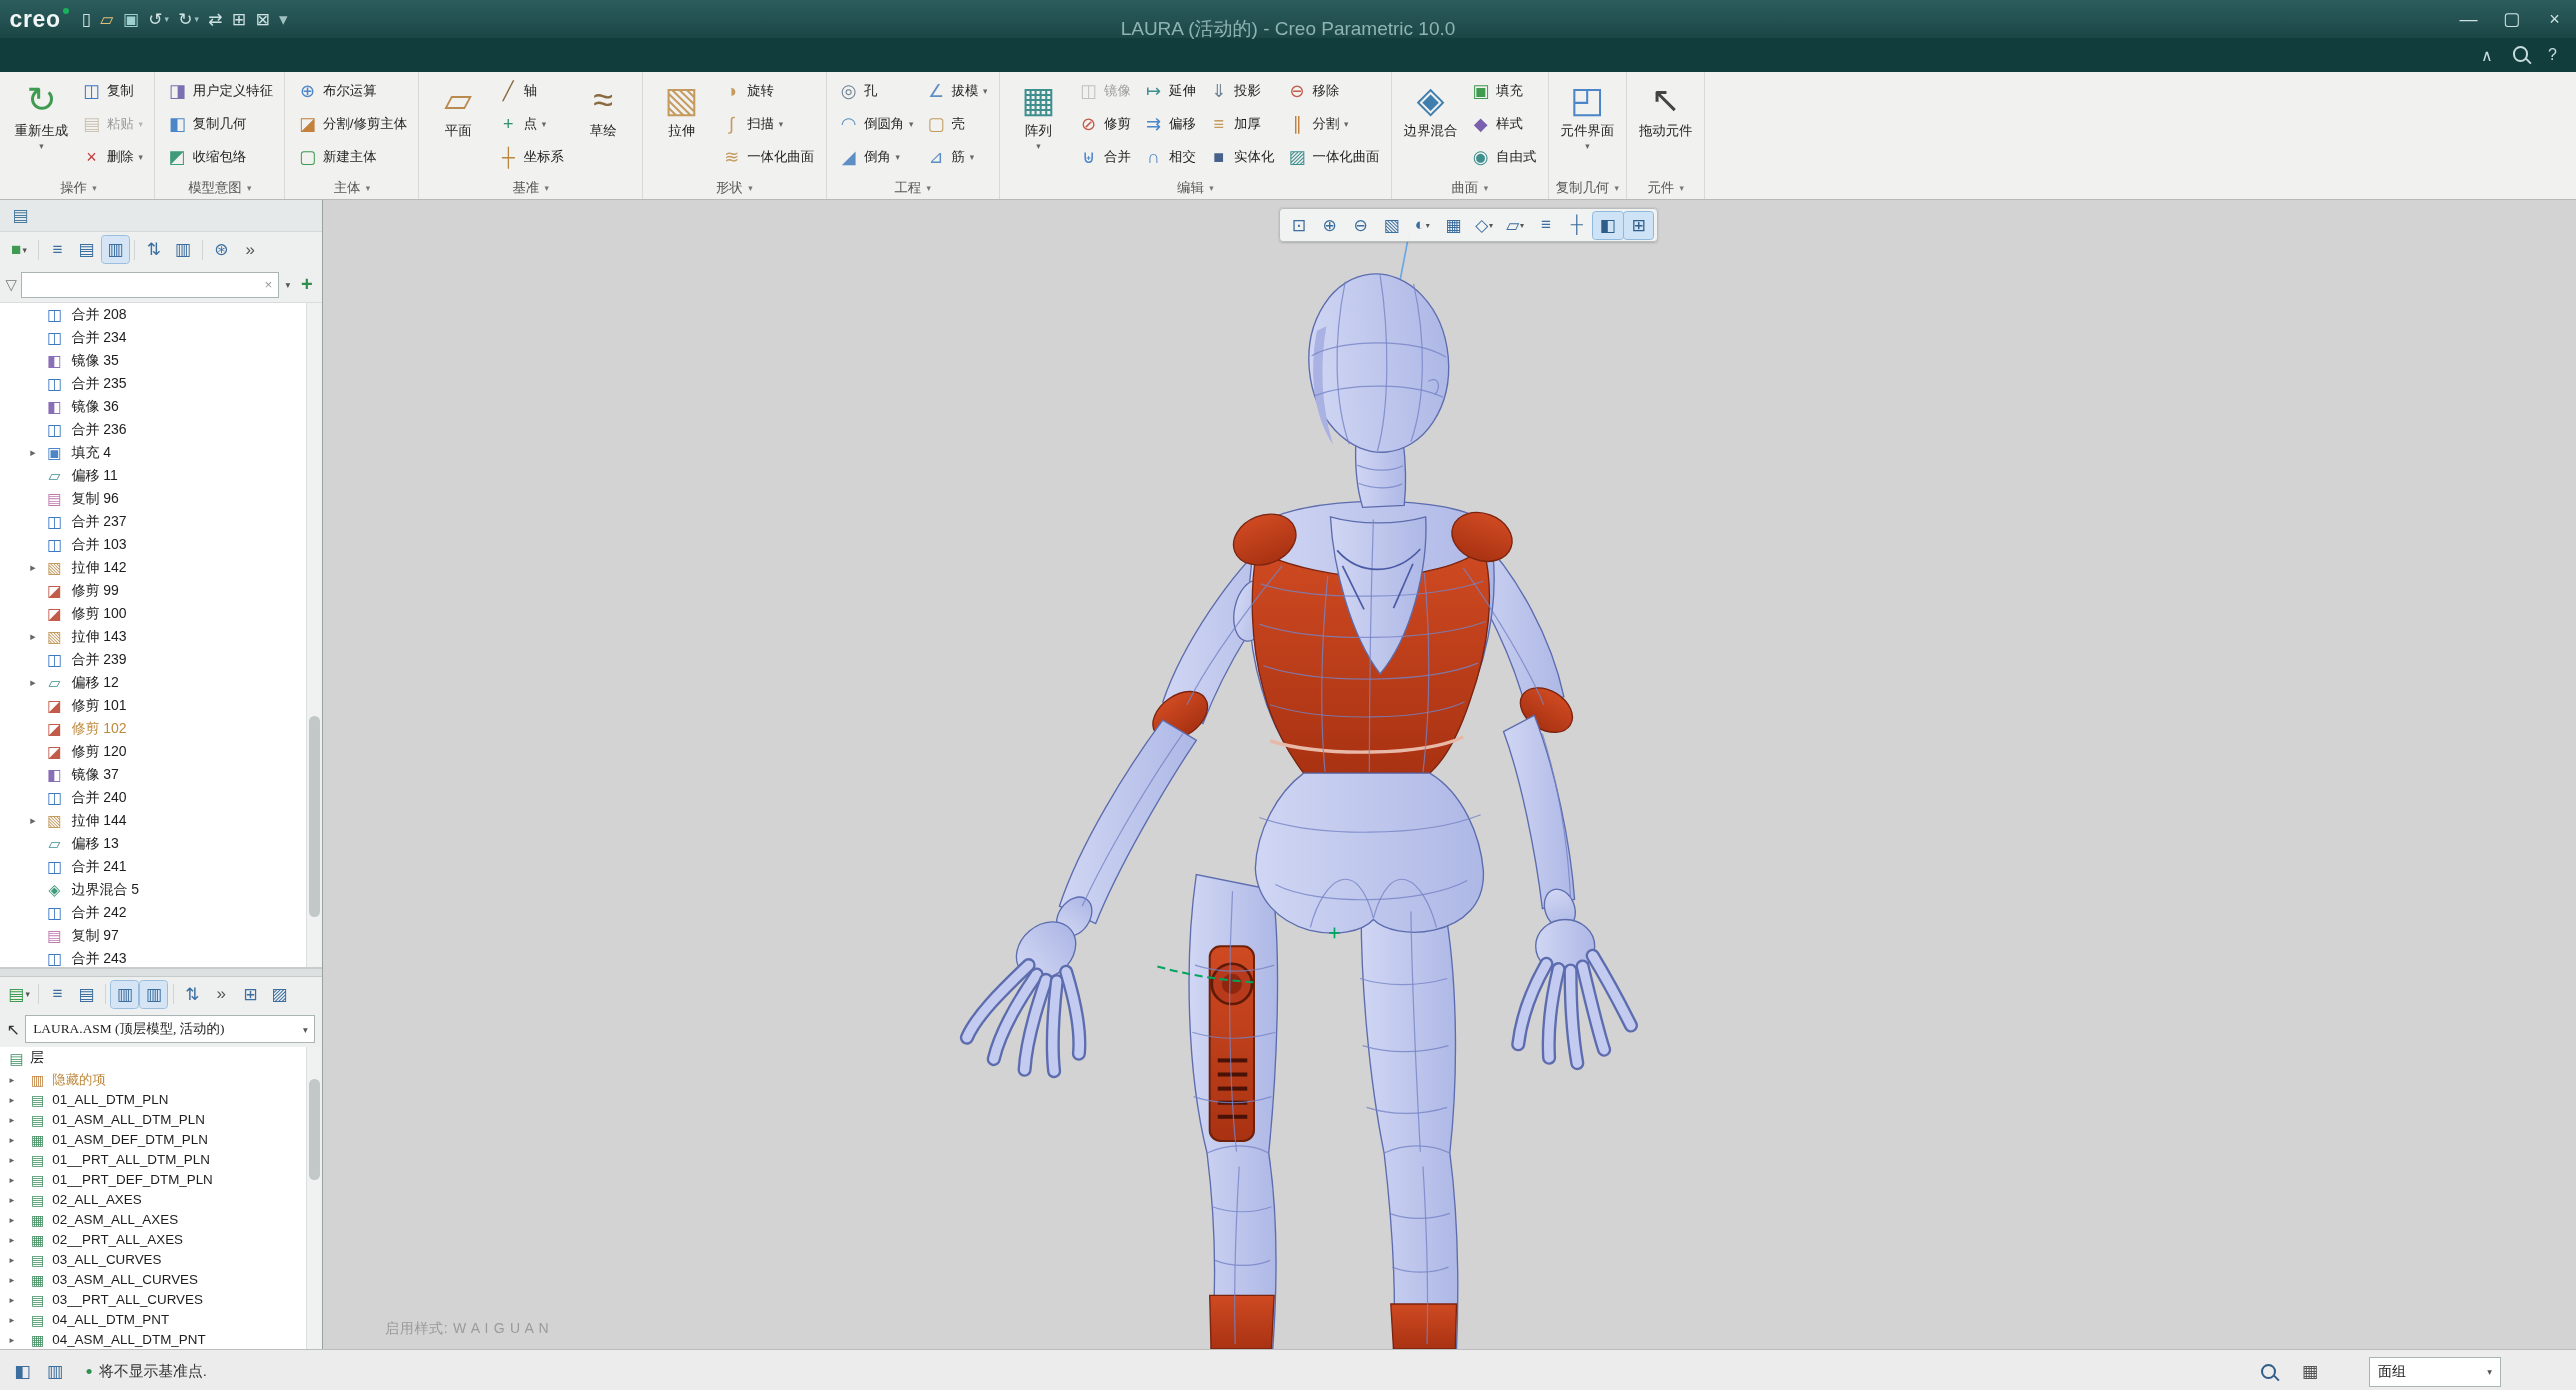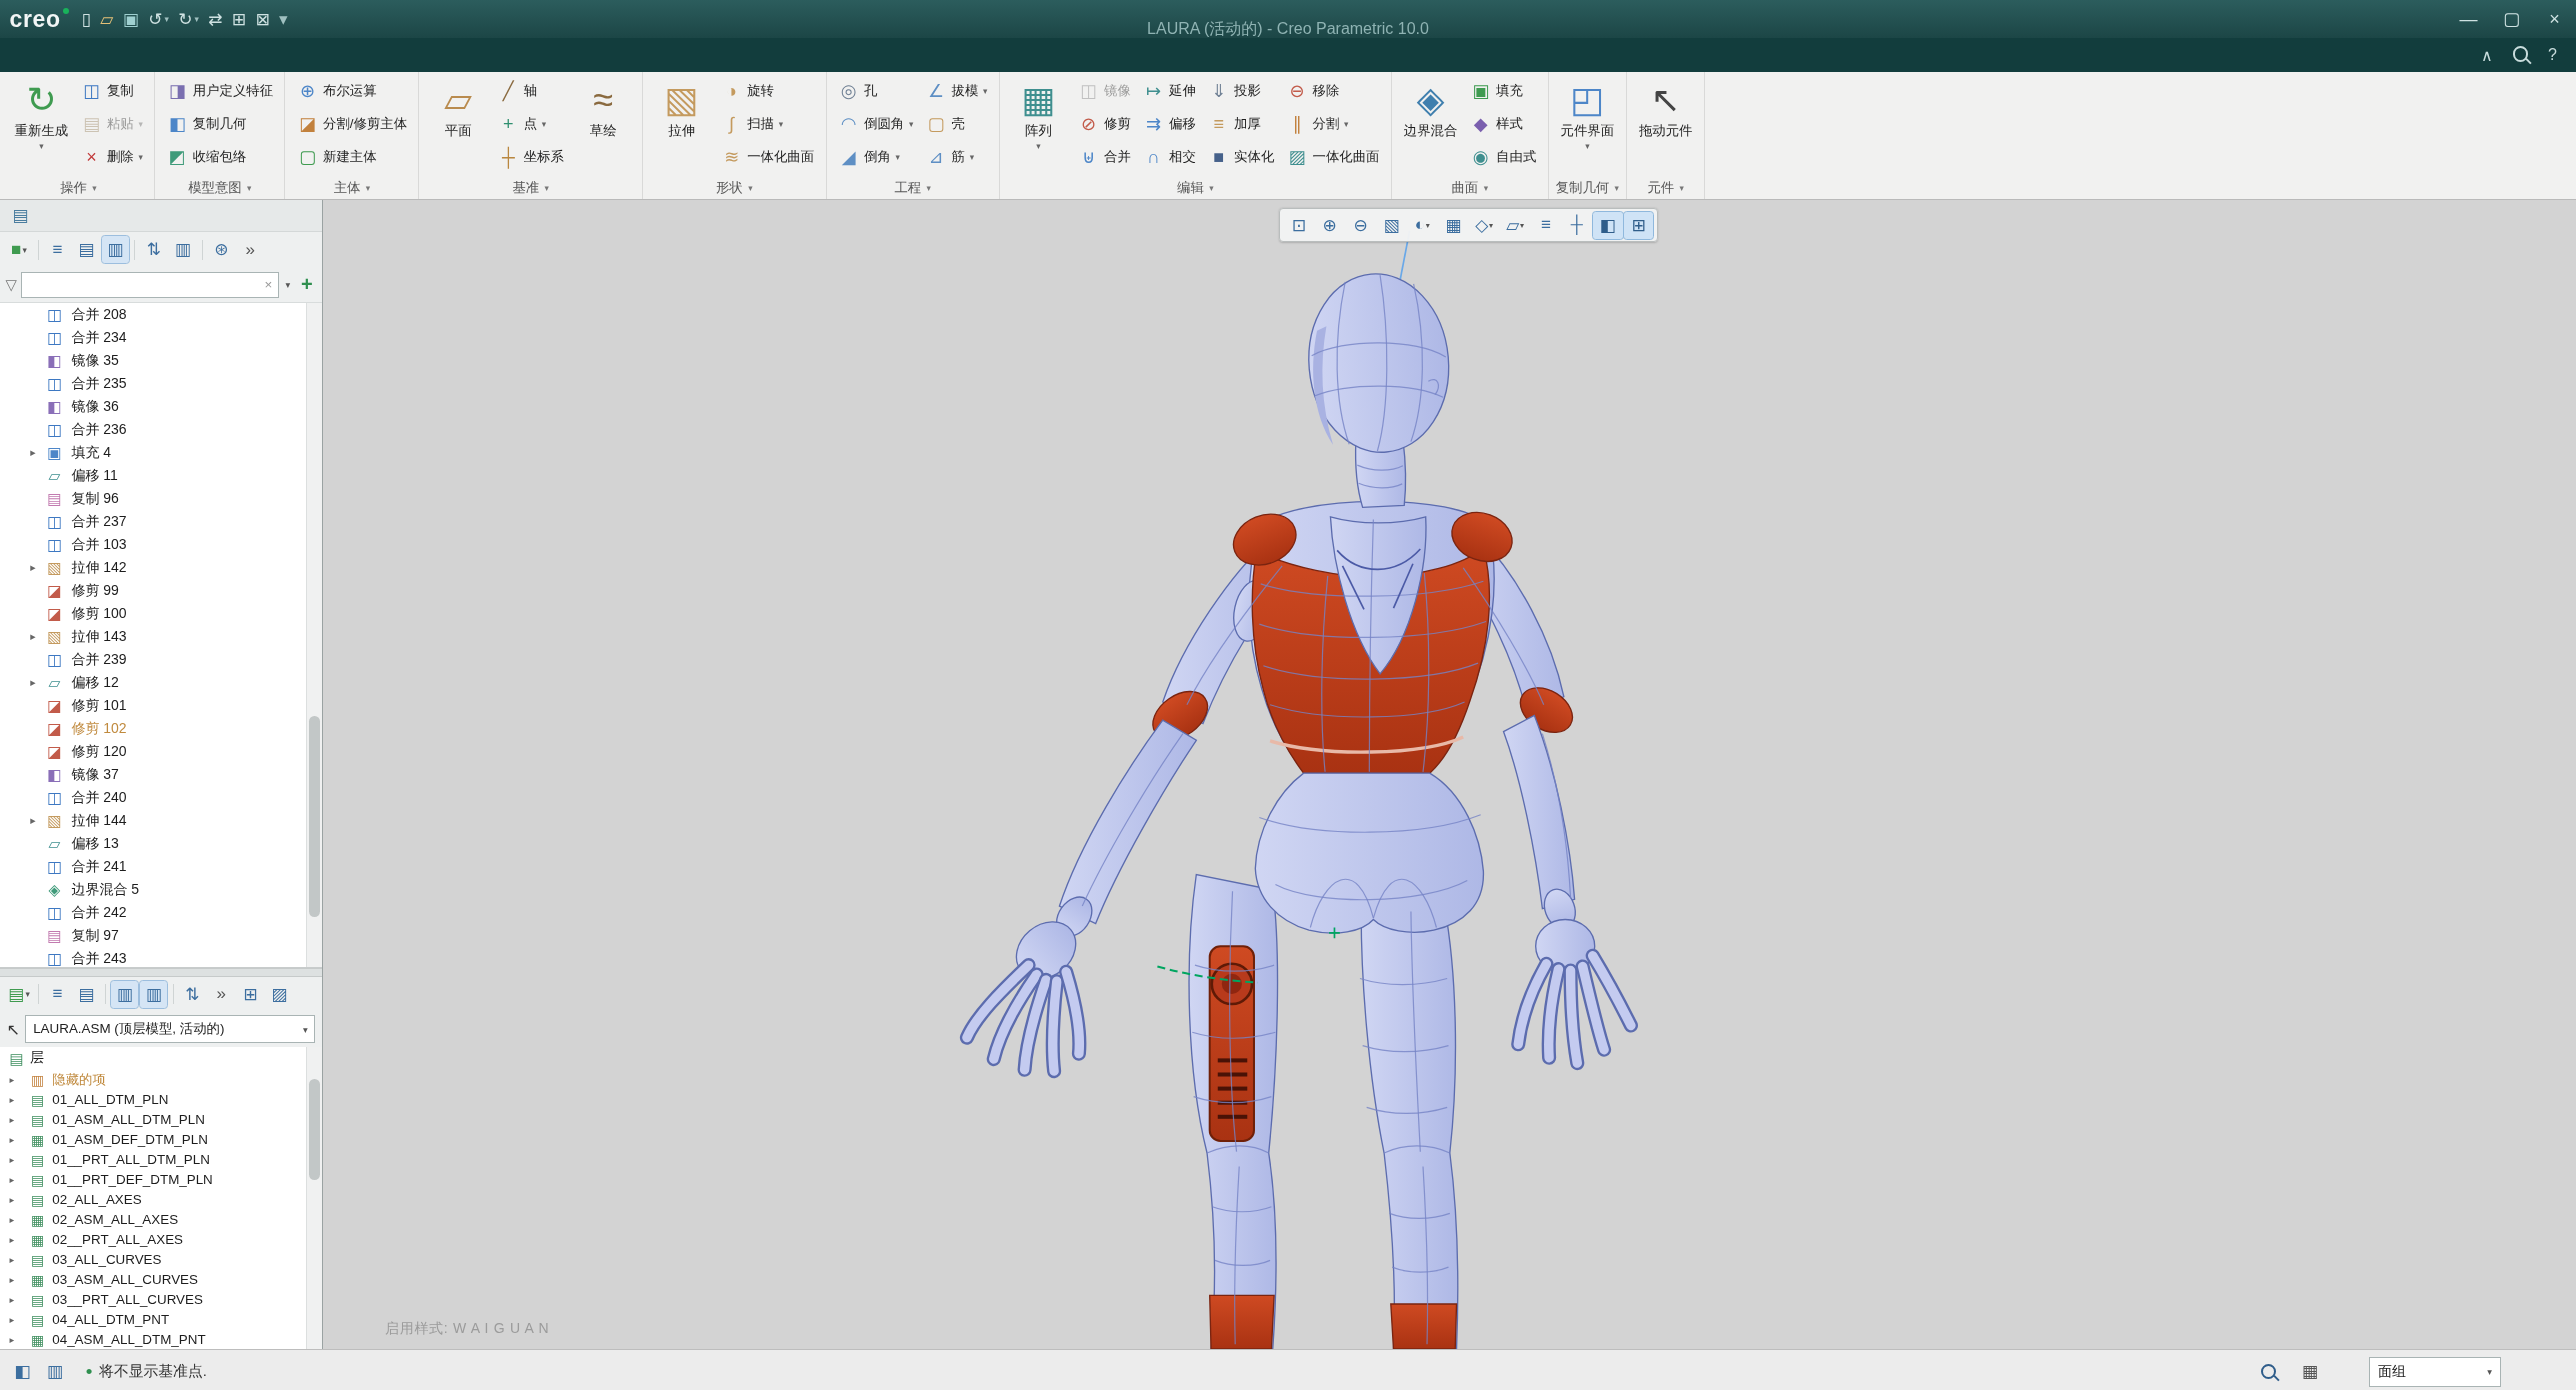--- a/index.html
+++ b/index.html
@@ -7,21 +7,21 @@
        font-family:"Liberation Sans","DejaVu Sans",sans-serif;color:#222;}
 
   
   .titlebar{height:38px;background:linear-gradient(#2c5d5d,#1c4646);display:flex;align-items:center;position:relative;color:#cfe2e2;}
   .qat{display:flex;align-items:center;gap:1.3px;padding-left:9.4px;z-index:2;}
   .logo{font-size:23px;font-weight:bold;color:#f2f6f6;letter-spacing:0.7px;margin-right:14.8px;position:relative;}
   .logo::after{content:"";position:absolute;right:-8.7px;top:2px;width:6px;height:6px;border-radius:50%;background:#19b25b;}
   .qbtn{display:inline-flex;align-items:center;height:27px;padding:0 4.7px;border-radius:2.7px;}
   .qbtn .ic{font-size:17px;}
   .qarr{font-size:8.7px;margin-left:2px;color:#9fc0c0;}
-  .win-title{position:absolute;left:0;right:0;text-align:center;font-size:16px;color:#8fb3b3;pointer-events:none;margin-top:20px;}
+  .win-title{position:absolute;left:0;right:0;text-align:center;font-size:19px;color:#8fb3b3;pointer-events:none;margin-top:20px;}
   .win-controls{margin-left:auto;display:flex;z-index:2;}
   .wbtn{width:43px;height:38px;display:flex;align-items:center;justify-content:center;font-size:18px;color:#cfe2e2;}
 
   
   .tabbar{height:34px;background:#123d3d;display:flex;align-items:stretch;padding-left:5.4px;}
   .tab{padding:0 20px;display:flex;align-items:center;font-size:17px;color:#c8dcdc;}
   .tab.file{background:#00a04e;color:#fff;}
   .tab.active{background:#0c7c48;color:#fff;box-shadow:inset 0 2px 0 #19b25b;}
   .tabright{margin-left:auto;display:flex;align-items:center;gap:20px;padding-right:19px;color:#c8dcdc;}
   .tabright .ic{font-size:16px;}
@@ -64,21 +64,21 @@
   .trow{height:23px;display:flex;align-items:center;padding-left:23px;font-size:14px;color:#1d1d1d;}
   .tarr{width:20px;font-size:10.7px;color:#666;text-align:center;flex:none;}
   .trow .ic{width:23px;font-size:15.4px;text-align:center;margin-right:5.4px;flex:none;}
   .trow.hl .tlbl{color:#c08a3e;}
   .scroll{position:absolute;right:0;top:0;width:14.8px;height:100%;background:#f0f1f1;border-left:0.7px solid #dcdfdf;}
   .thumb{position:absolute;left:2px;width:10.7px;border-radius:5.4px;background:#c2c7c7;}
 
   .hsplit{height:6.7px;background:#dde1e1;border-top:0.7px solid #c6caca;border-bottom:0.7px solid #c6caca;}
 
   .combo-row{height:35px;display:flex;align-items:center;gap:5.4px;padding:0 6.7px;background:#eef0f0;}
-  .combo{flex:1;height:25.5px;background:#fff;border:0.7px solid #a9b4b4;display:flex;align-items:center;padding:0 6.7px;font-size:13.4px;color:#222;}
+  .combo{flex:1;height:25.5px;background:#fff;border:0.7px solid #a9b4b4;display:flex;align-items:center;padding:0 6.7px;font-size:13.4px;color:#222;font-family:Liberation Serif, serif;}
   .carr{margin-left:auto;font-size:9.4px;color:#555;}
   .pointer-ic{font-size:16px;color:#333;}
 
   .layer-list{flex:1;background:#fff;position:relative;overflow:hidden;}
   .lhead{height:23px;display:flex;align-items:center;padding-left:9.4px;font-size:14px;color:#1d1d1d;gap:6.7px;}
   .lhead .ic{font-size:14.8px;}
   .lrow{height:20px;display:flex;align-items:center;padding-left:9.4px;font-size:13.4px;color:#1d1d1d;white-space:nowrap;}
   .lrow .larr{width:17.4px;font-size:9.4px;color:#666;flex:none;}
   .lrow .ic{width:21.5px;font-size:14px;text-align:center;margin-right:4px;flex:none;}
   .lrow.hl .llbl{color:#c08a3e;}

